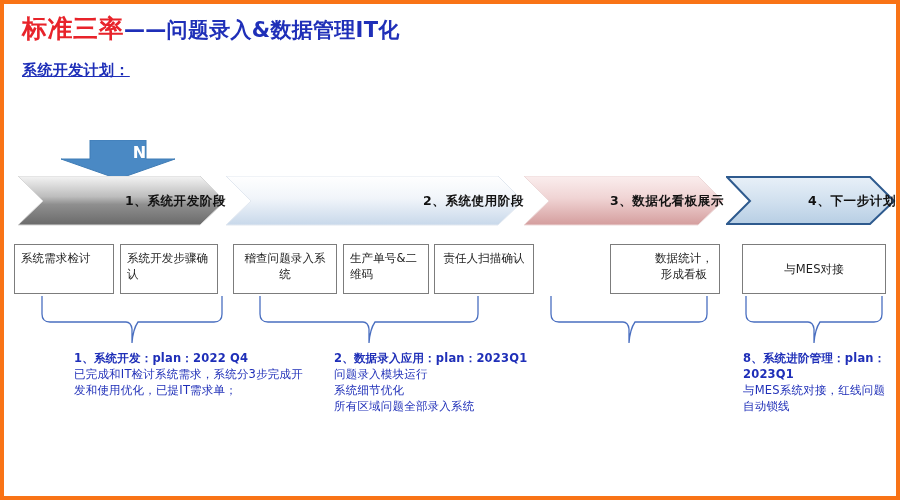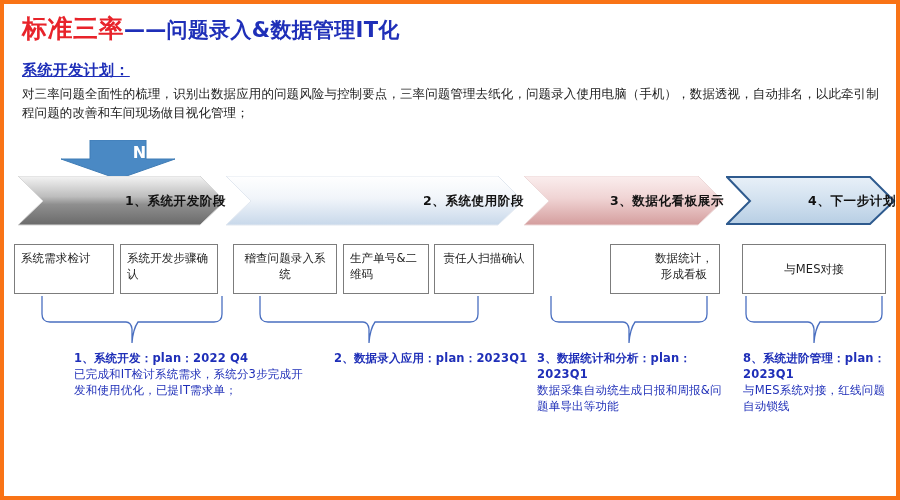--- a/index.html
+++ b/index.html
@@ -164,21 +164,20 @@
 </head>
 <body>
 
 <div id="slide">
 
   <div class="title-block">
     <span class="title-red">标准三率</span><span class="title-blue">——问题录入&amp;数据管理IT化</span>
   </div>
 
   <div class="section-head">系统开发计划：</div>
-  <div class="section-body">对三率问题全面性的梳理，识别出数据应用的问题风险与控制要点，三率问题管理去纸化，问题录入使用电脑（手机），数据透视，自动排名，以此牵引制程问题的改善和车间现场做目视化管理；</div>
 
   <div class="now-arrow">
     <svg width="122" height="40" viewBox="0 0 122 40" xmlns="http://www.w3.org/2000/svg">
       <polygon points="33,0 89,0 89,19 118,19 61,39 4,19 33,19" fill="#4a89c4" stroke="#3f7cb5" stroke-width="1"></polygon>
     </svg>
   </div>
   <div class="now-label">NOW</div>
 
   <div class="chev-band">
 
@@ -273,25 +272,24 @@
     </svg>
   </div>
 
   <div class="note" style="left:70px; top:346px; width:230px;">
     <div class="note-title">1、系统开发：plan：2022 Q4</div>
     <div class="note-body">已完成和IT检讨系统需求，系统分3步完成开发和使用优化，已提IT需求单；</div>
   </div>
 
   <div class="note" style="left:330px; top:346px; width:200px;">
     <div class="note-title">2、数据录入应用：plan：2023Q1</div>
-  </div>
-
-  <div class="note" style="left:533px; top:346px; width:196px;">
-    <div class="note-title">3、数据统计和分析：plan：2023Q1</div>
-    <div class="note-body">数据采集自动统生成日报和周报&amp;问题单导出等功能</div>
-  </div>
+    <div class="note-body" style="white-space:pre-line;">问题录入模块运行
+系统细节优化
+所有区域问题全部录入系统</div>
+  </div>
+
 
   <div class="note" style="left:739px; top:346px; width:152px;">
     <div class="note-title">8、系统进阶管理：plan：2023Q1</div>
     <div class="note-body">与MES系统对接，红线问题自动锁线</div>
   </div>
 
 </div>
 
 </body></html>

